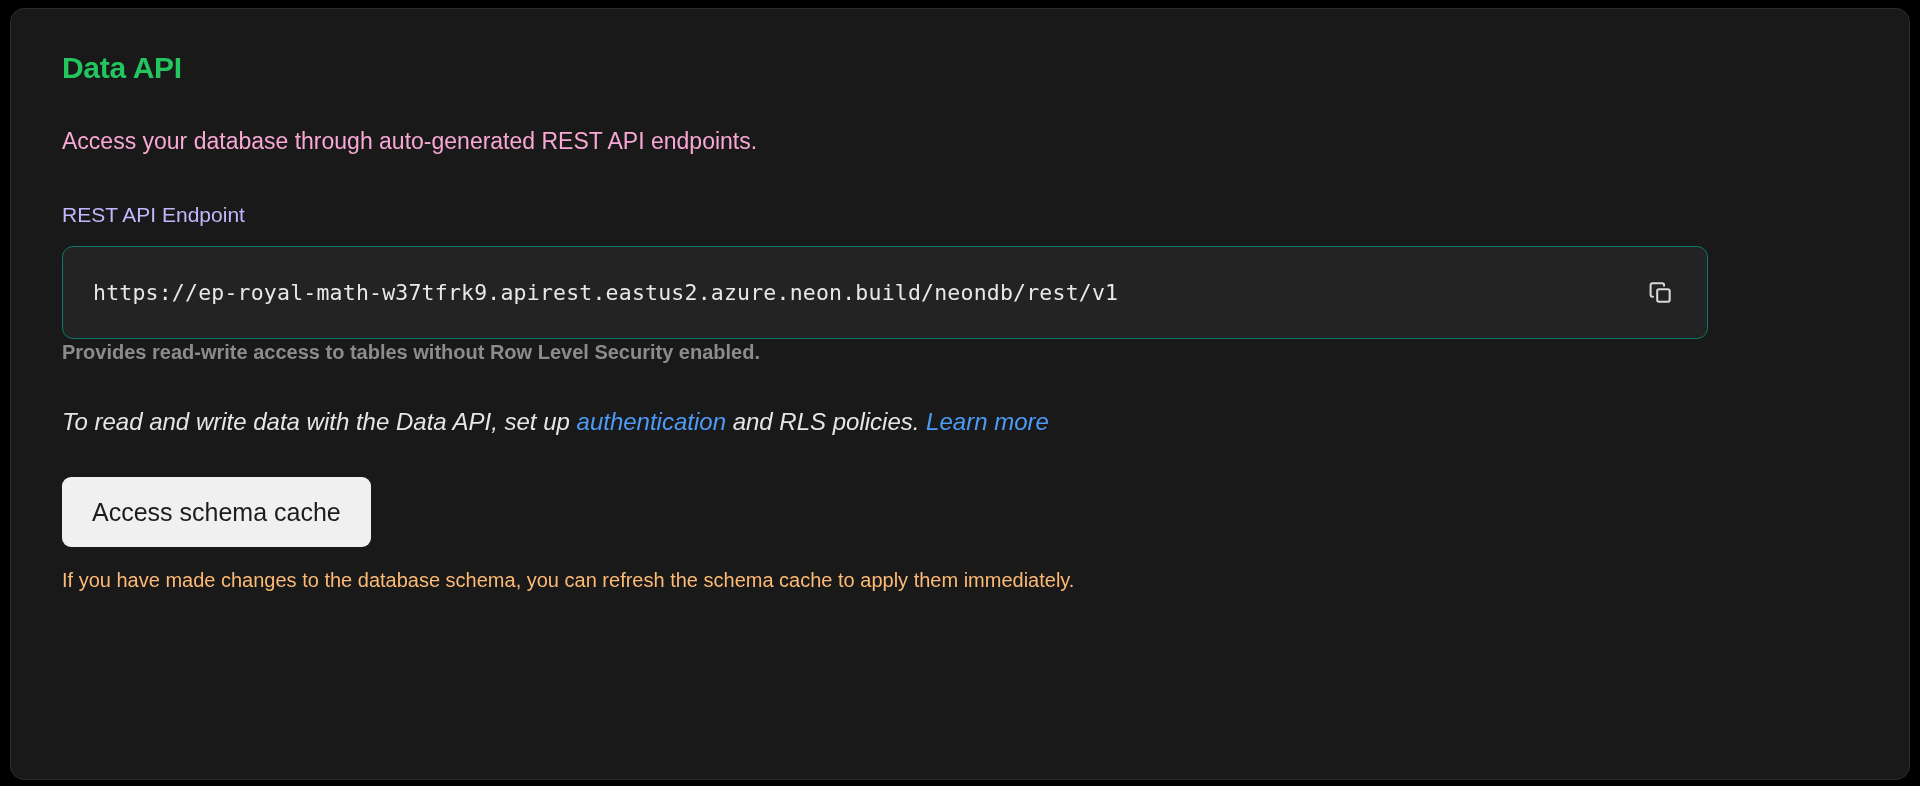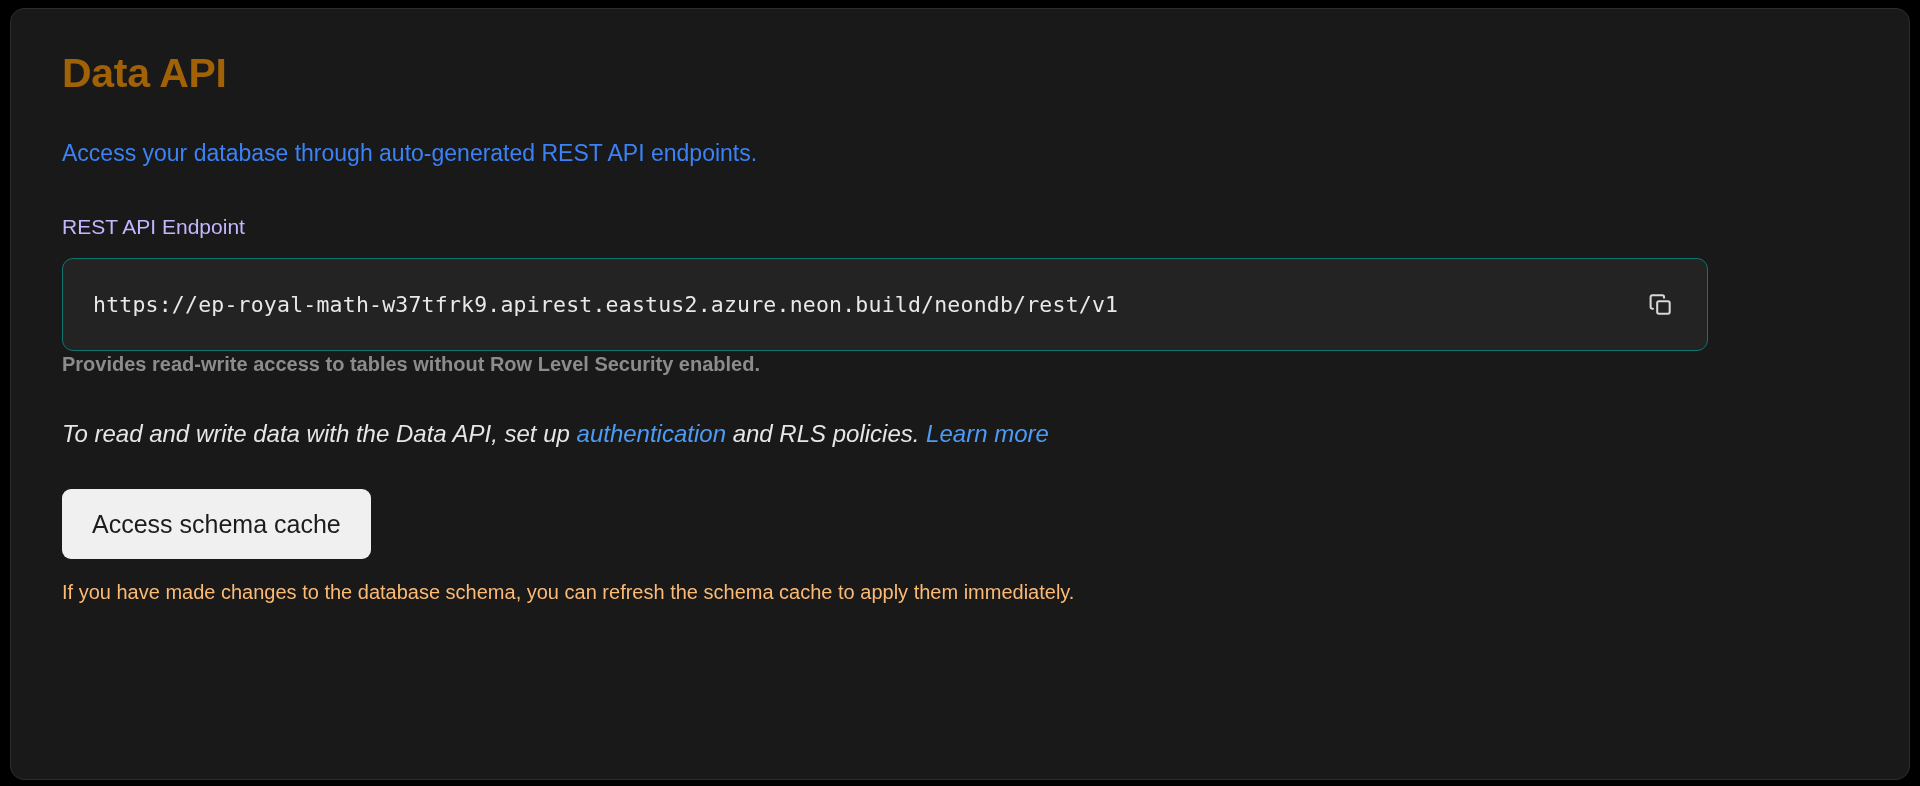--- a/index.html
+++ b/index.html
@@ -33,32 +33,32 @@
 
   .card-inner {
     position: absolute;
     left: 51px;
     top: 42px;
     right: 40px;
   }
 
   
   .page-title {
-    font-size: 41px;
+    font-size: 30px;
     font-weight: bold;
-    color: #a16207;
+    color: #22c55e;
     letter-spacing: -0.3px;
     line-height: 1.1;
   }
 
   
   .page-description {
     margin-top: 42px;
     font-size: 23px;
-    color: #3b82f6;
+    color: #f9a8d4;
     line-height: 1.35;
   }
 
   
   .field-label {
     margin-top: 44px;
     font-size: 21px;
     color: #c4b5fd;
     line-height: 1.3;
   }

